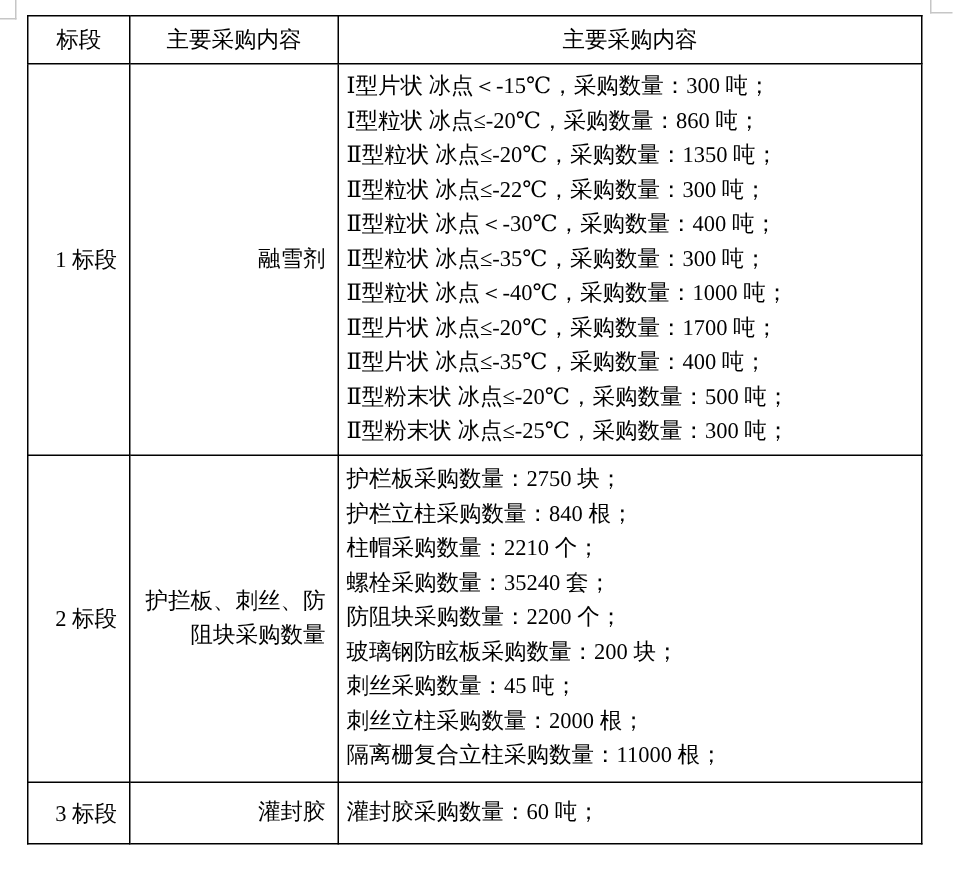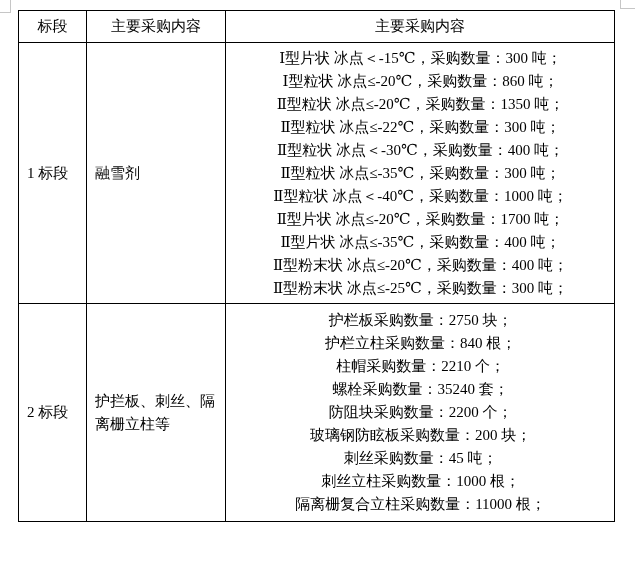--- a/index.html
+++ b/index.html
@@ -52,27 +52,27 @@
   .doc-table tbody tr:nth-child(1) { height: 261px; }
   .doc-table tbody tr:nth-child(2) { height: 218px; }
   .doc-table tbody tr:nth-child(3) { height: 41px; }
 
   .doc-table th {
     text-align: center;
     vertical-align: middle;
     font-family: Liberation Mono, monospace;
   }
   td.c-section, td.c-goods {
-    text-align: left;
+    text-align: right;
     vertical-align: middle;
     padding: 0 8px;
   }
   td.c-goods { line-height: 23px; }
   td.c-content {
-    text-align: center;
+    text-align: left;
     vertical-align: middle;
     padding: 2px 4px 2px 5px;
   }
   .content-line {
     line-height: 23px;
     white-space: nowrap;
   }
 </style>
 </head>
 <body>
@@ -100,33 +100,40 @@
         <td class="c-content">
           <div class="content-line">Ⅰ型片状 冰点＜-15℃，采购数量：300 吨；</div>
           <div class="content-line">Ⅰ型粒状 冰点≤-20℃，采购数量：860 吨；</div>
           <div class="content-line">Ⅱ型粒状 冰点≤-20℃，采购数量：1350 吨；</div>
           <div class="content-line">Ⅱ型粒状 冰点≤-22℃，采购数量：300 吨；</div>
           <div class="content-line">Ⅱ型粒状 冰点＜-30℃，采购数量：400 吨；</div>
           <div class="content-line">Ⅱ型粒状 冰点≤-35℃，采购数量：300 吨；</div>
           <div class="content-line">Ⅱ型粒状 冰点＜-40℃，采购数量：1000 吨；</div>
           <div class="content-line">Ⅱ型片状 冰点≤-20℃，采购数量：1700 吨；</div>
           <div class="content-line">Ⅱ型片状 冰点≤-35℃，采购数量：400 吨；</div>
-          <div class="content-line">Ⅱ型粉末状 冰点≤-20℃，采购数量：400 吨；</div>
+          <div class="content-line">Ⅱ型粉末状 冰点≤-20℃，采购数量：500 吨；</div>
           <div class="content-line">Ⅱ型粉末状 冰点≤-25℃，采购数量：300 吨；</div>
         </td>
       </tr>
       <tr>
         <td class="c-section">2 标段</td>
-        <td class="c-goods">护拦板、刺丝、隔离栅立柱等</td>
+        <td class="c-goods">护拦板、刺丝、防阻块采购数量</td>
         <td class="c-content">
           <div class="content-line">护栏板采购数量：2750 块；</div>
           <div class="content-line">护栏立柱采购数量：840 根；</div>
           <div class="content-line">柱帽采购数量：2210 个；</div>
           <div class="content-line">螺栓采购数量：35240 套；</div>
           <div class="content-line">防阻块采购数量：2200 个；</div>
           <div class="content-line">玻璃钢防眩板采购数量：200 块；</div>
           <div class="content-line">刺丝采购数量：45 吨；</div>
-          <div class="content-line">刺丝立柱采购数量：1000 根；</div>
+          <div class="content-line">刺丝立柱采购数量：2000 根；</div>
           <div class="content-line">隔离栅复合立柱采购数量：11000 根；</div>
+        </td>
+      </tr>
+      <tr>
+        <td class="c-section">3 标段</td>
+        <td class="c-goods">灌封胶</td>
+        <td class="c-content">
+          <div class="content-line">灌封胶采购数量：60 吨；</div>
         </td>
       </tr>
     </tbody>
 </table>
 
 </body></html>

